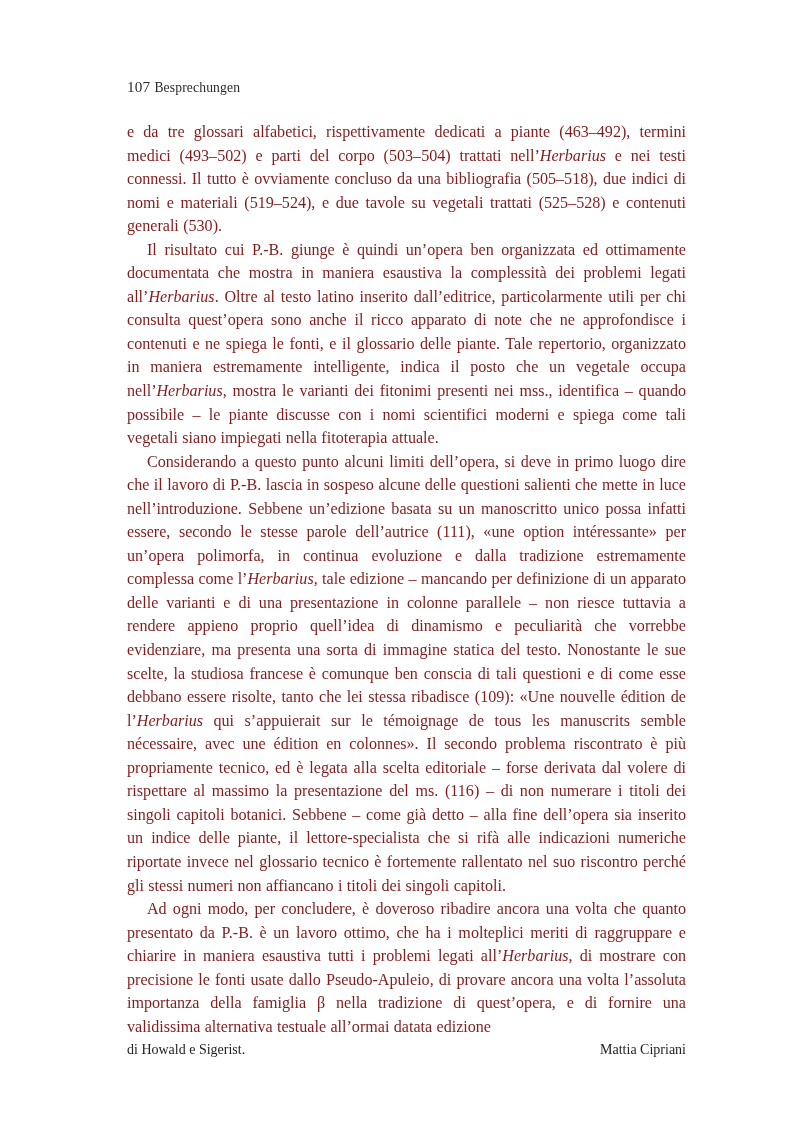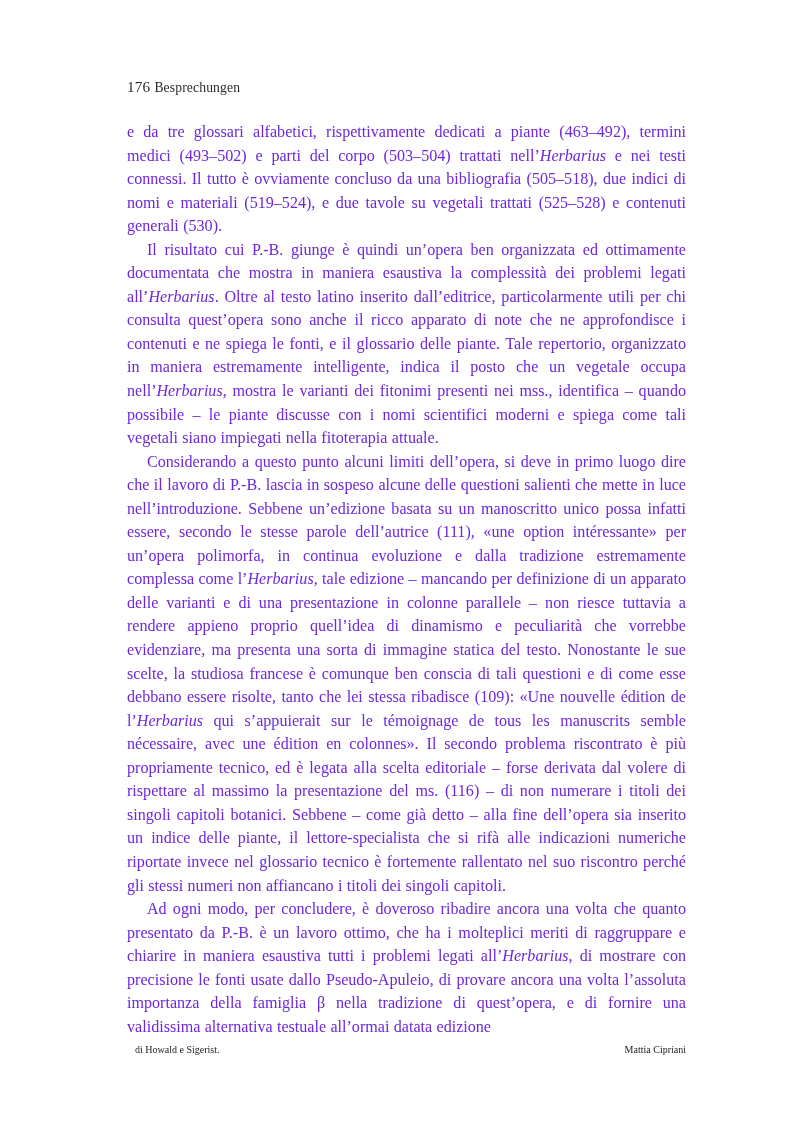--- a/index.html
+++ b/index.html
@@ -52,54 +52,53 @@
   }
   p.para {
     margin: 0;
     padding: 0;
     font-size: 16.1px;
     line-height: 23.55px;
     text-align: justify;
     text-justify: inter-word;
     hyphens: none;
     word-spacing: 0.02em;
-    color: #6d28d9;
+    color: #7f1d1d;
   }
   p.para.indent {
     text-indent: 20px;
   }
   i, .it {
     font-style: italic;
   }
   .sigline {
     position: relative;
     display: block;
-    font-size: 10px;
+    font-size: 14px;
     line-height: 23.55px;
-    margin-left: 8px;
   }
   .sigline .left {
     position: absolute;
     left: 0;
     top: 0;
     white-space: nowrap;
   }
   .sigline .right {
     display: block;
     text-align: right;
     white-space: nowrap;
   }
 </style>
 </head>
 <body>
 
 <div class="page">
 
   <div class="running-head">
-    <span class="folio">176</span><span class="head-title">Besprechungen</span>
+    <span class="folio">107</span><span class="head-title">Besprechungen</span>
   </div>
 
   <div class="textblock">
     <p class="para"><span>e da tre glossari alfabetici, rispettivamente dedicati a piante (463–492), termini medici (493–502) e parti del corpo (503–504) trattati nell’</span><span class="it">Herbarius</span><span> e nei testi connessi. Il tutto è ovviamente concluso da una bibliografia (505–518), due indici di nomi e materiali (519–524), e due tavole su vegetali trattati (525–528) e contenuti generali (530).</span></p>
     <p class="para indent"><span>Il risultato cui P.-B. giunge è quindi un’opera ben organizzata ed ottimamente documentata che mostra in maniera esaustiva la complessità dei problemi legati all’</span><span class="it">Herbarius</span><span>. Oltre al testo latino inserito dall’editrice, particolarmente utili per chi consulta quest’opera sono anche il ricco apparato di note che ne approfondisce i contenuti e ne spiega le fonti, e il glossario delle piante. Tale repertorio, organizzato in maniera estremamente intelligente, indica il posto che un vegetale occupa nell’</span><span class="it">Herbarius</span><span>, mostra le varianti dei fitonimi presenti nei mss., identifica – quando possibile – le piante discusse con i nomi scientifici moderni e spiega come tali vegetali siano impiegati nella fitoterapia attuale.</span></p>
     <p class="para indent"><span>Considerando a questo punto alcuni limiti dell’opera, si deve in primo luogo dire che il lavoro di P.-B. lascia in sospeso alcune delle questioni salienti che mette in luce nell’introduzione. Sebbene un’edizione basata su un manoscritto unico possa infatti essere, secondo le stesse parole dell’autrice (111), «une option intéressante» per un’opera polimorfa, in continua evoluzione e dalla tradizione estremamente complessa come l’</span><span class="it">Herbarius</span><span>, tale edizione – mancando per definizione di un apparato delle varianti e di una presentazione in colonne parallele – non riesce tuttavia a rendere appieno proprio quell’idea di dinamismo e peculiarità che vorrebbe evidenziare, ma presenta una sorta di immagine statica del testo. Nonostante le sue scelte, la studiosa francese è comunque ben conscia di tali questioni e di come esse debbano essere risolte, tanto che lei stessa ribadisce (109): «Une nouvelle édition de l’</span><span class="it">Herbarius</span><span> qui s’appuierait sur le témoignage de tous les manuscrits semble nécessaire, avec une édition en colonnes». Il secondo problema riscontrato è più propriamente tecnico, ed è legata alla scelta editoriale – forse derivata dal volere di rispettare al massimo la presentazione del ms. (116) – di non numerare i titoli dei singoli capitoli botanici. Sebbene – come già detto – alla fine dell’opera sia inserito un indice delle piante, il lettore-specialista che si rifà alle indicazioni numeriche riportate invece nel glossario tecnico è fortemente rallentato nel suo riscontro perché gli stessi numeri non affiancano i titoli dei singoli capitoli.</span></p>
     <p class="para indent"><span>Ad ogni modo, per concludere, è doveroso ribadire ancora una volta che quanto presentato da P.-B. è un lavoro ottimo, che ha i molteplici meriti di raggruppare e chiarire in maniera esaustiva tutti i problemi legati all’</span><span class="it">Herbarius</span><span>, di mostrare con precisione le fonti usate dallo Pseudo-Apuleio, di provare ancora una volta l’assoluta importanza della famiglia β nella tradizione di quest’opera, e di fornire una validissima alternativa testuale all’ormai datata edizione </span></p>
     <div class="sigline">
       <span class="left">di Howald e Sigerist.</span>
       <span class="right">Mattia Cipriani</span>

